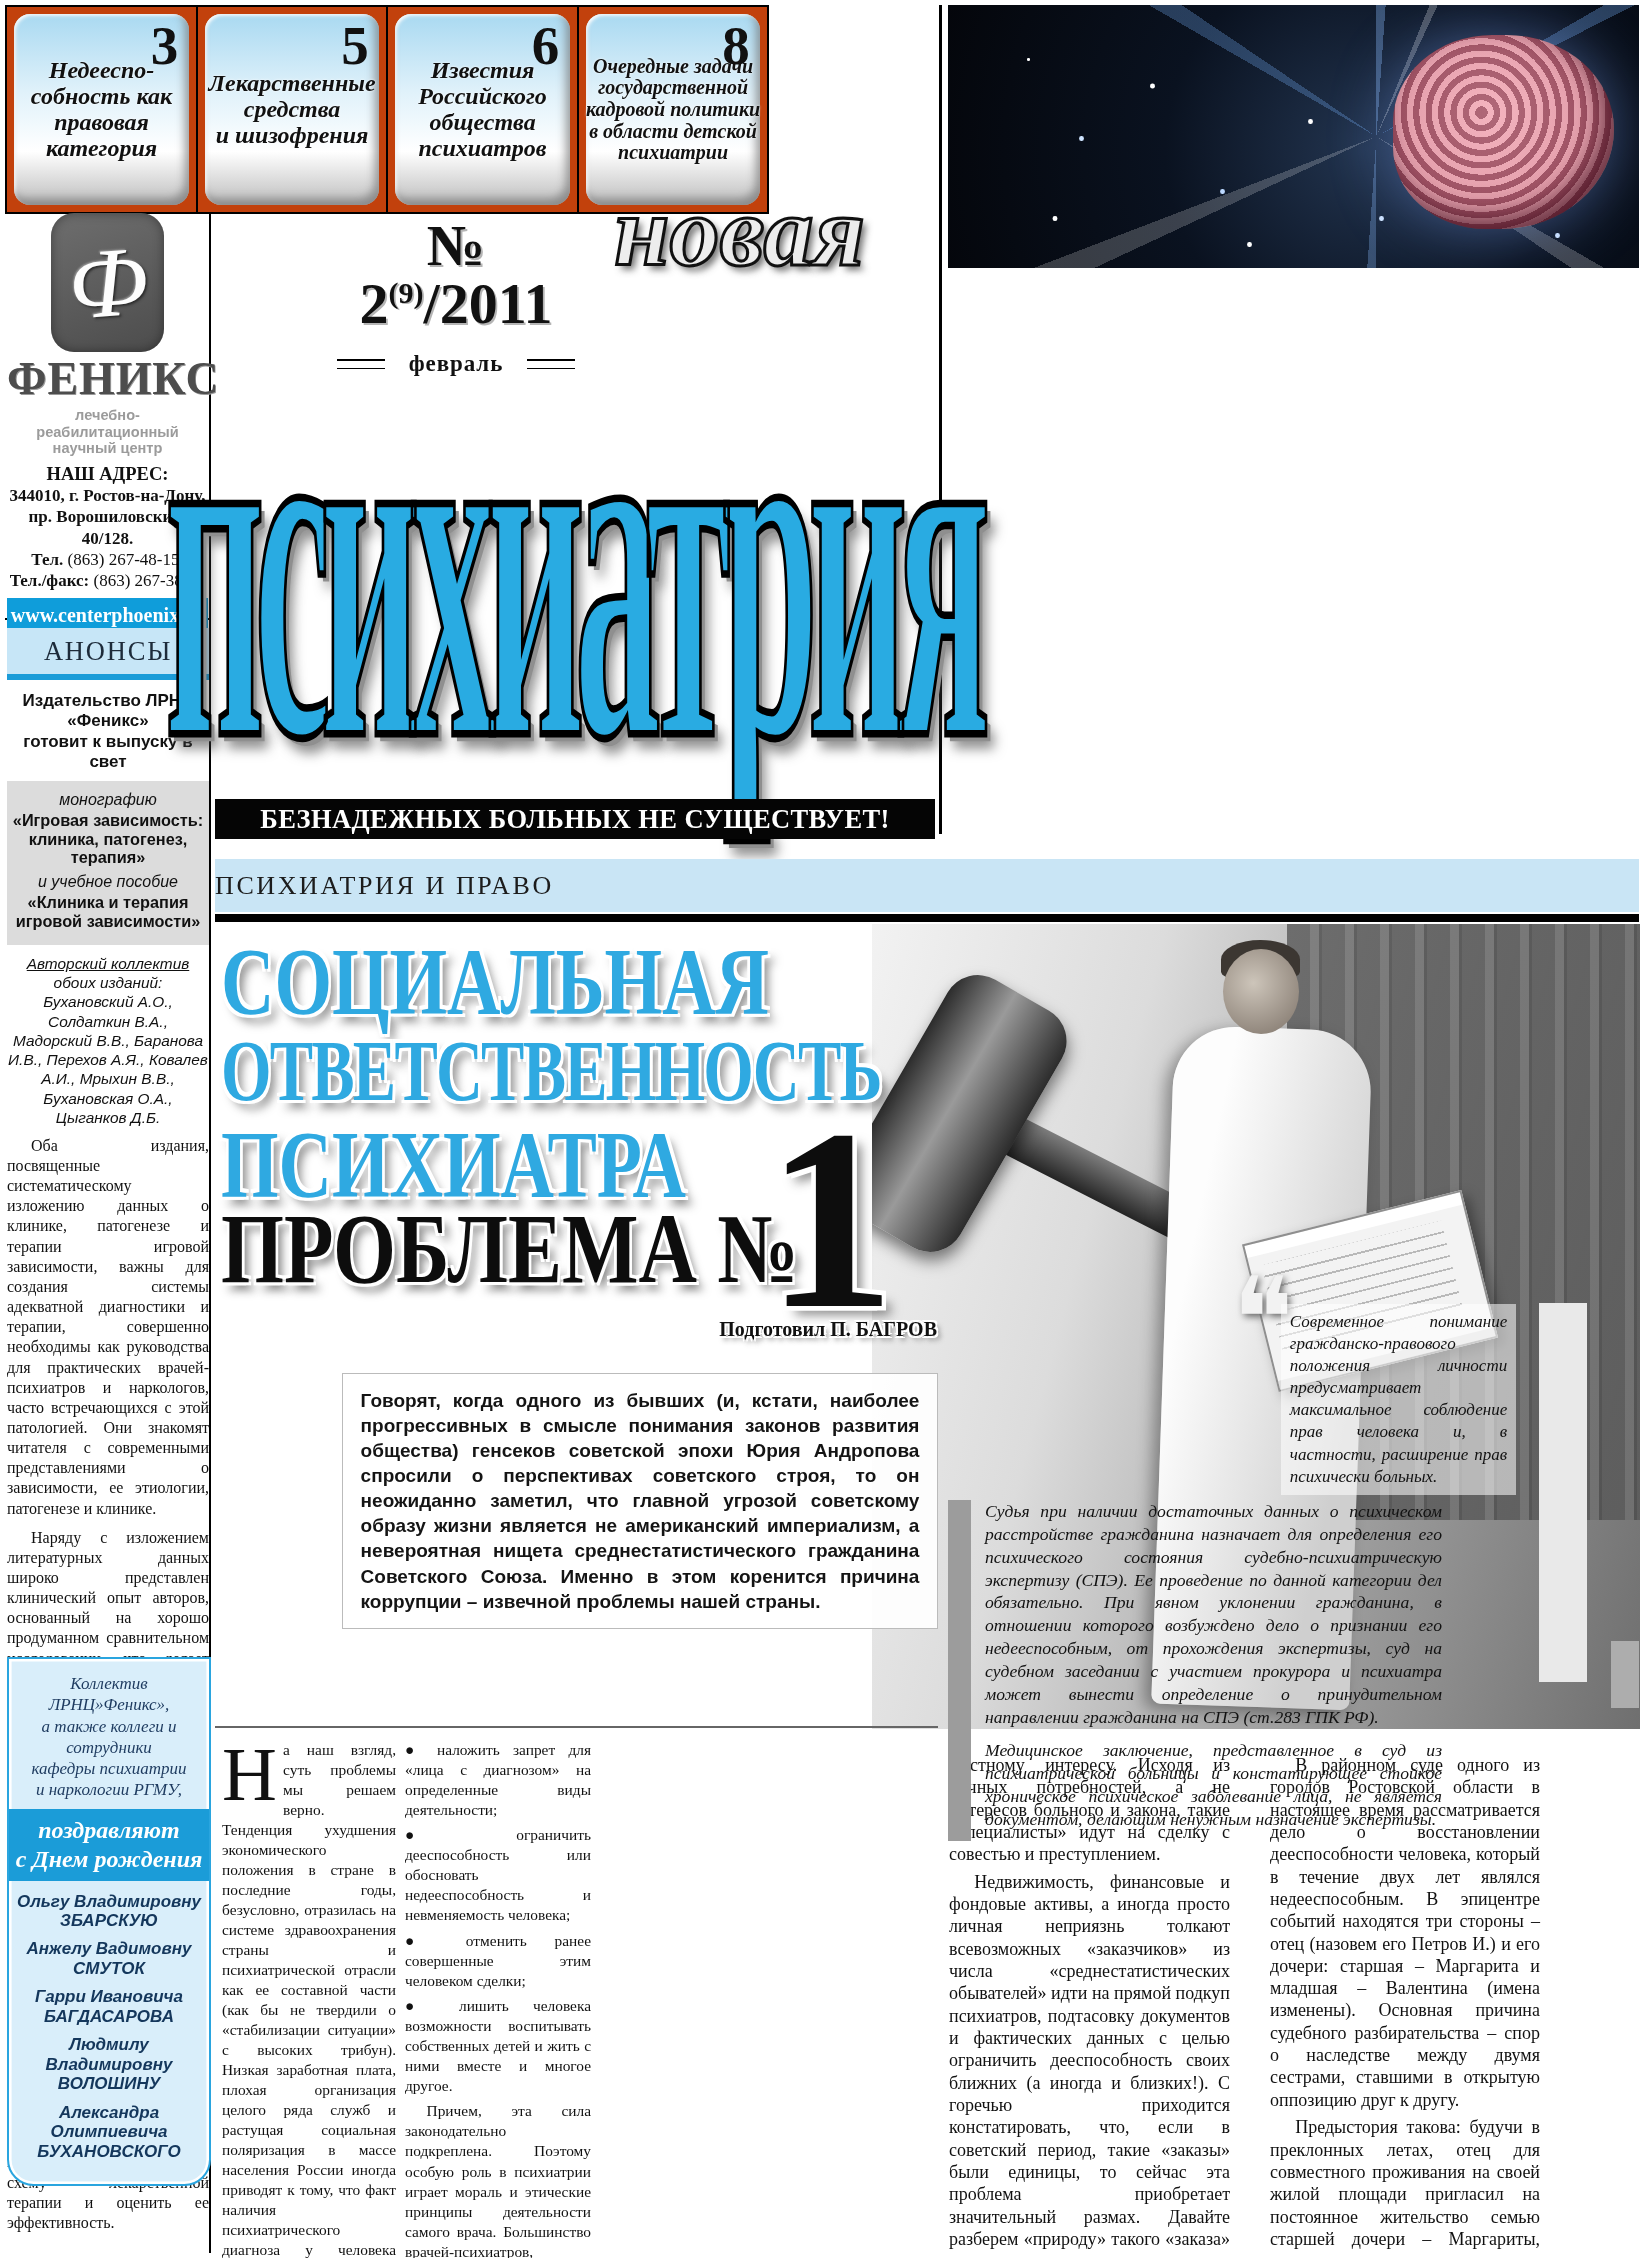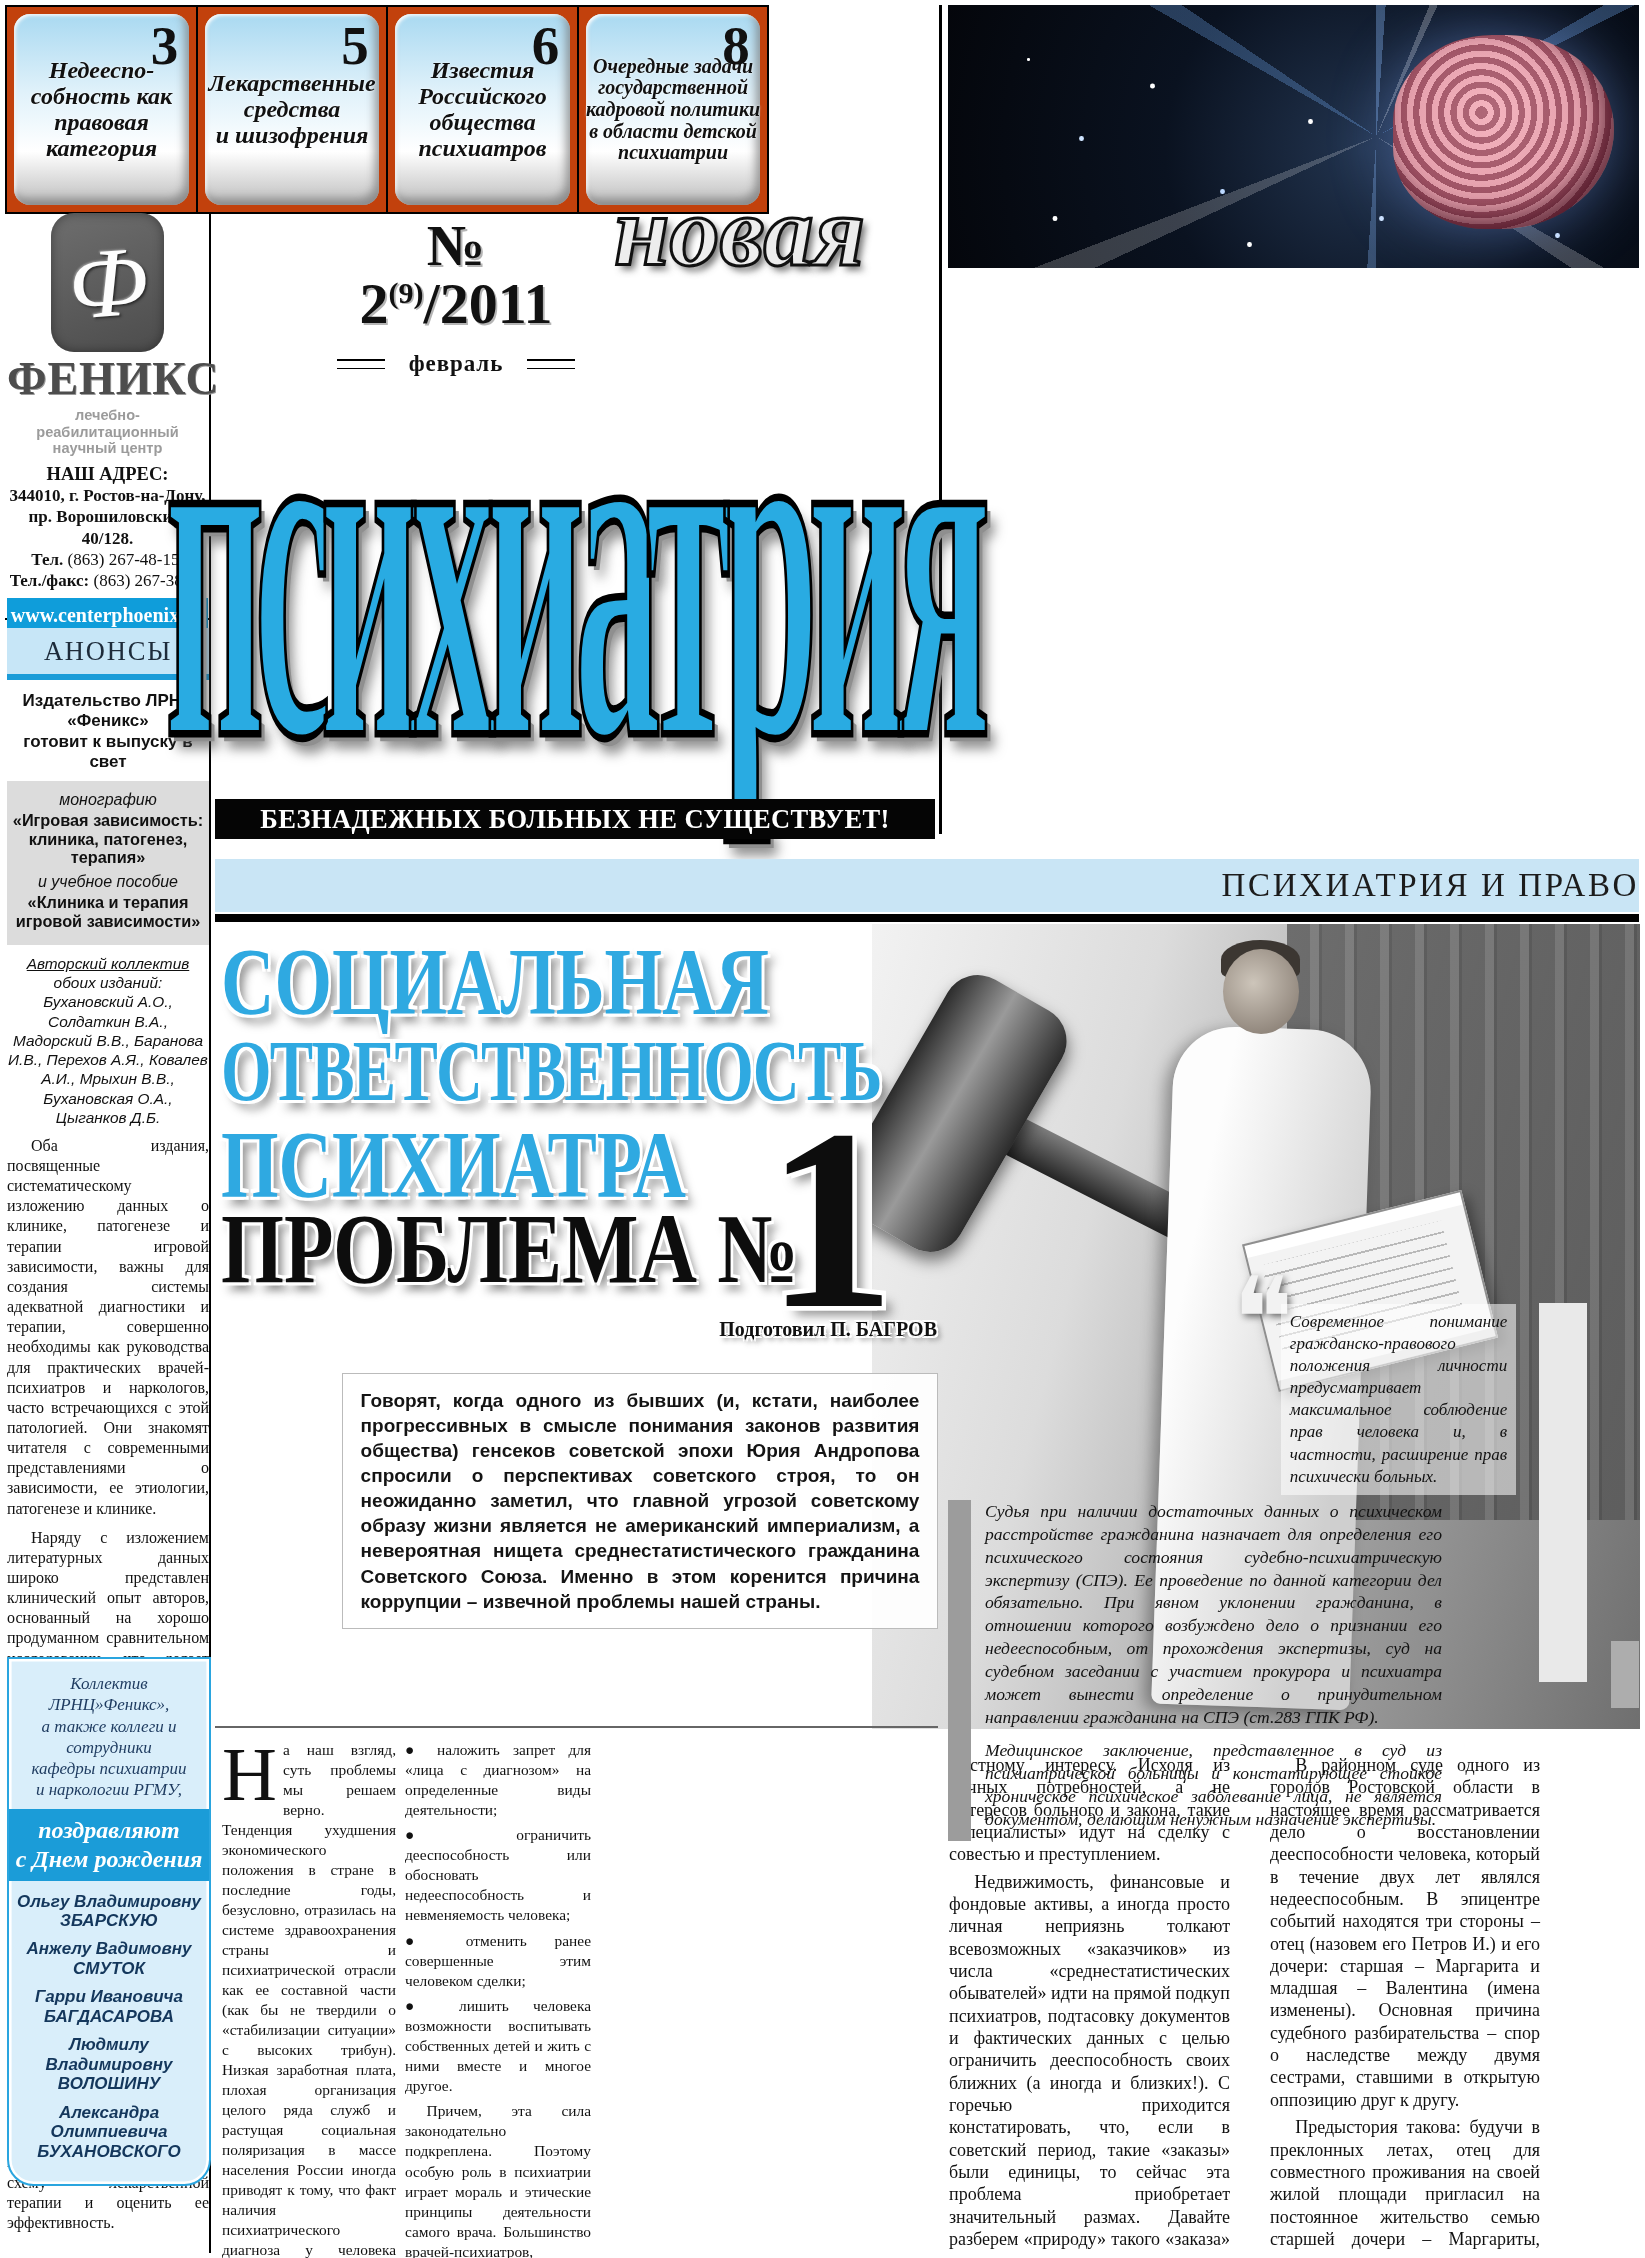--- a/index.html
+++ b/index.html
@@ -107,21 +107,21 @@
   .psy-wrap{left:210px;top:360px;width:725px;height:441px;display:flex;align-items:center;
      justify-content:center;z-index:1;}
   .psy{font-weight:bold;font-size:173px;letter-spacing:-10.6px;line-height:1;color:#29ABE2;
      -webkit-text-stroke:2.6px #000;transform:scaleY(2.9);transform-origin:50% 55%;
      text-shadow:4.4px 2.6px 0 #8f8f8f, 8px 5.3px 7px rgba(60,60,60,.55);}
   .tagline{left:215px;top:799px;width:720px;height:40px;background:#050505;color:#fff;font-weight:bold;
      font-size:26.5px;line-height:40px;text-align:center;letter-spacing:0.4px;z-index:5;}
 
   
   .section-bar{left:215px;top:859px;width:1424px;height:53px;background:#C9E5F5;color:#1c1c1c;
-     font-size:33px;letter-spacing:2.6px;line-height:53px;text-align:right;z-index:4;font-family:Liberation Serif, serif;}
+     font-size:26px;letter-spacing:2.6px;line-height:53px;text-align:left;z-index:4;font-family:Liberation Serif, serif;}
   .section-rule{left:215px;top:914px;width:1424px;height:8px;background:#000;z-index:4;}
 
   
   .photo{left:872px;top:924px;width:768px;height:805px;overflow:hidden;z-index:0;
      background:linear-gradient(105deg,#f2f2f2 0%,#dcdcdc 30%,#a8a8a8 58%,#6f6f6f 100%);}
   .shelf{position:absolute;right:0;top:0;width:46%;height:74%;opacity:.8;
      background:repeating-linear-gradient(90deg,#575757 0 23px,#6f6f6f 23px 32px,#4a4a4a 32px 35px);}
   .gavel-head{position:absolute;left:16px;top:53px;width:132px;height:273px;border-radius:35px;
      background:linear-gradient(90deg,#2c2c2c,#9a9a9a 45%,#2c2c2c);transform:rotate(30deg);
      box-shadow:5.3px 7px 16px rgba(0,0,0,.5);}

